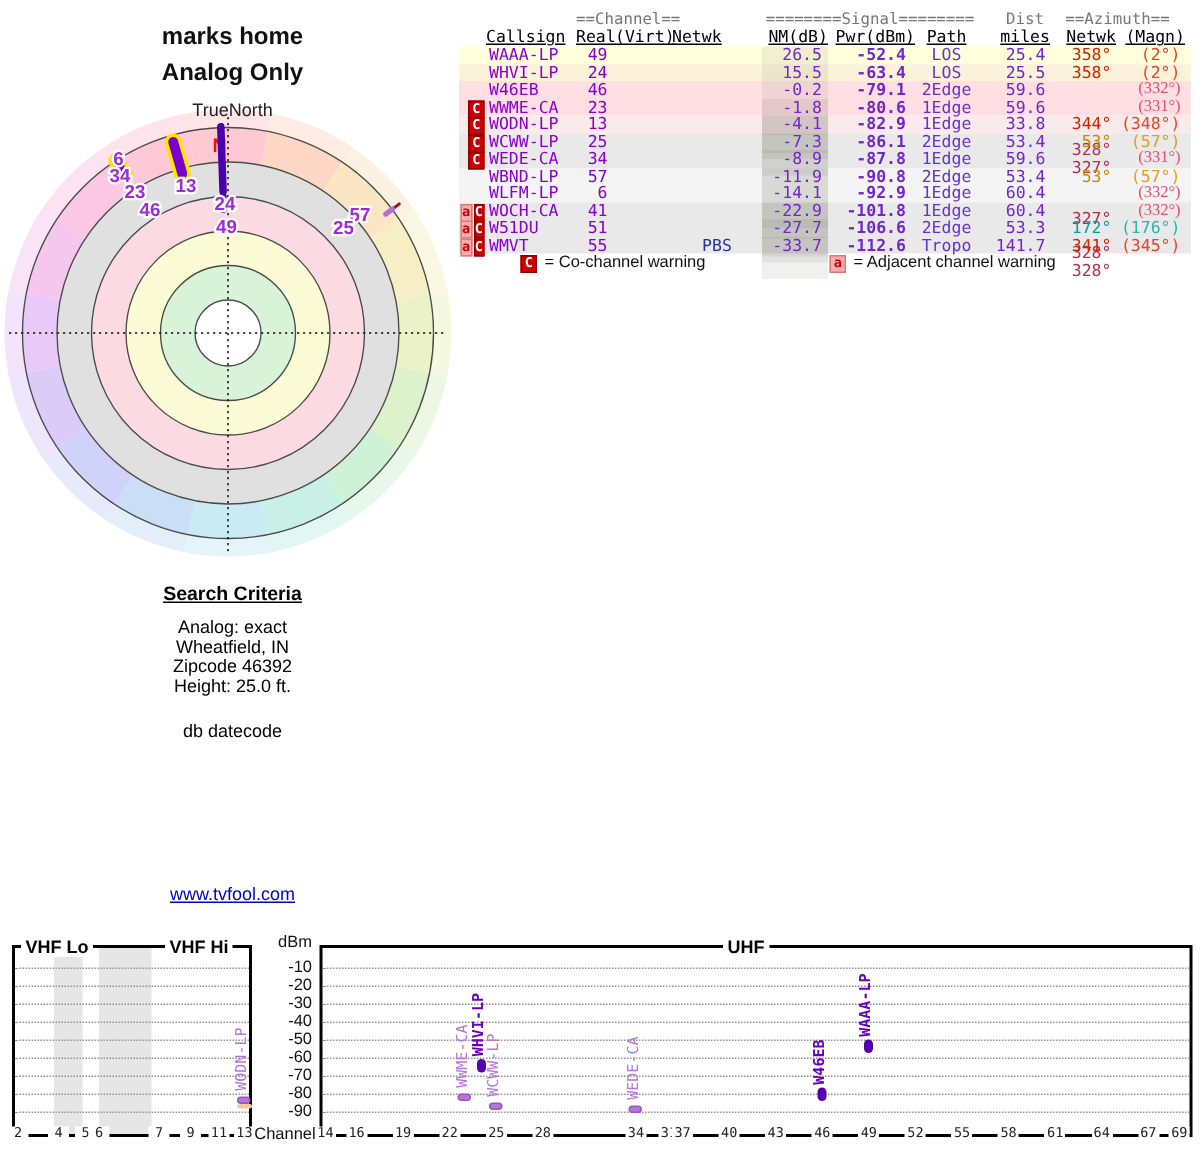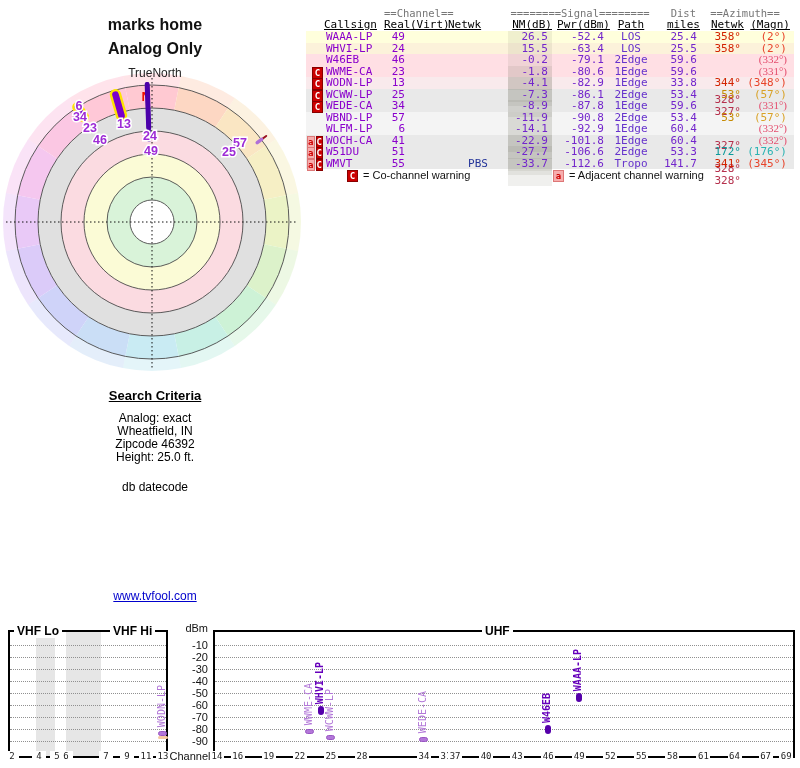--- a/index.html
+++ b/index.html
@@ -20,21 +20,21 @@
   .thead{height:12px;line-height:12px;}
   .ghead{color:#767676;font-size:10.5px;height:11px;line-height:11px;}
   .ghead .gc{text-align:center;}
   .chead span{text-decoration:underline;color:#000;}
   .cell{padding:0 2px;overflow:visible;}
   .cs{color:#8a00cc;text-align:left;}
   .real{color:#8a00cc;text-align:right;padding-right:5px;}
   .virt{color:#8a00cc;text-align:center;}
   .netwk{color:#223399;text-align:center;}
   .nm{color:#7326cc;text-align:right;padding-right:4px;background:rgba(110,110,90,0.10);}
-  .pwr{color:#7326cc;text-align:right;padding-right:6px;}
+  .pwr{color:#7326cc;text-align:right;padding-right:6px;font-weight:bold;}
   .path{color:#6633cc;text-align:center;}
   .miles{color:#7326cc;text-align:right;padding-right:3px;}
   .true,.magn{text-align:right;padding-right:3px;}
   .tone-yellow{background:#ffffdc;} .tone-yellow2{background:#fcf2da;}
   .tone-pink{background:#ffdfe4;}   .tone-pink2{background:#f9eaec;}
   .tone-gray{background:#e9e9e9;}   .tone-gray2{background:#f4f4f4;}
   .az-n  .true{color:#d32300;} .az-n  .magn{color:#e8442a;}
   .az-nw .true{color:#b5304c;margin-top:40px;} .az-nw .magn{color:#e44d6e;font-family:Liberation Serif, serif;}
   .az-ne .true{color:#c68a00;} .az-ne .magn{color:#d9a227;}
   .az-s  .true{color:#0b9b9b;} .az-s  .magn{color:#2ab3b3;}

